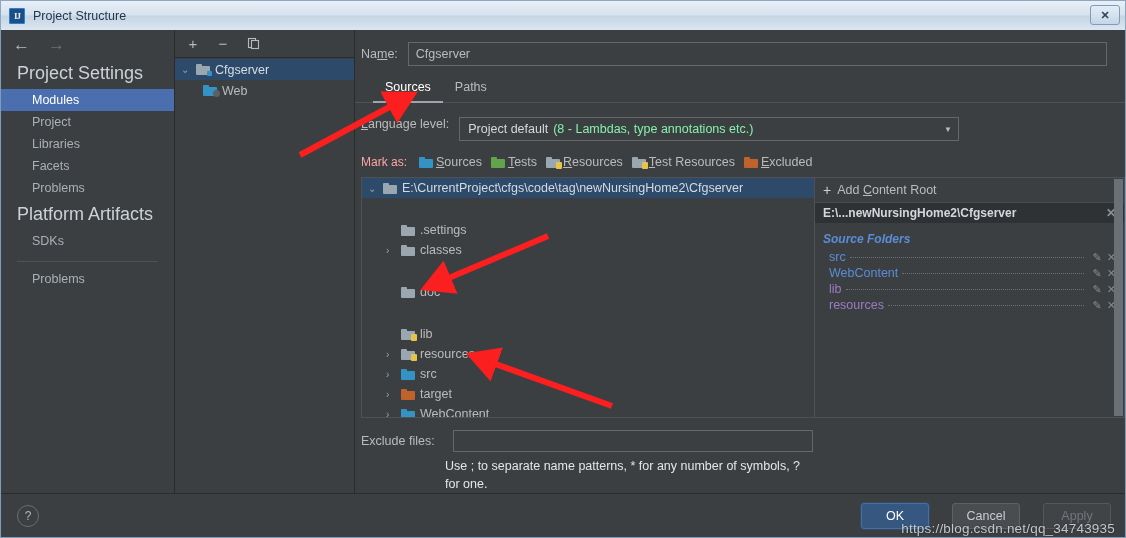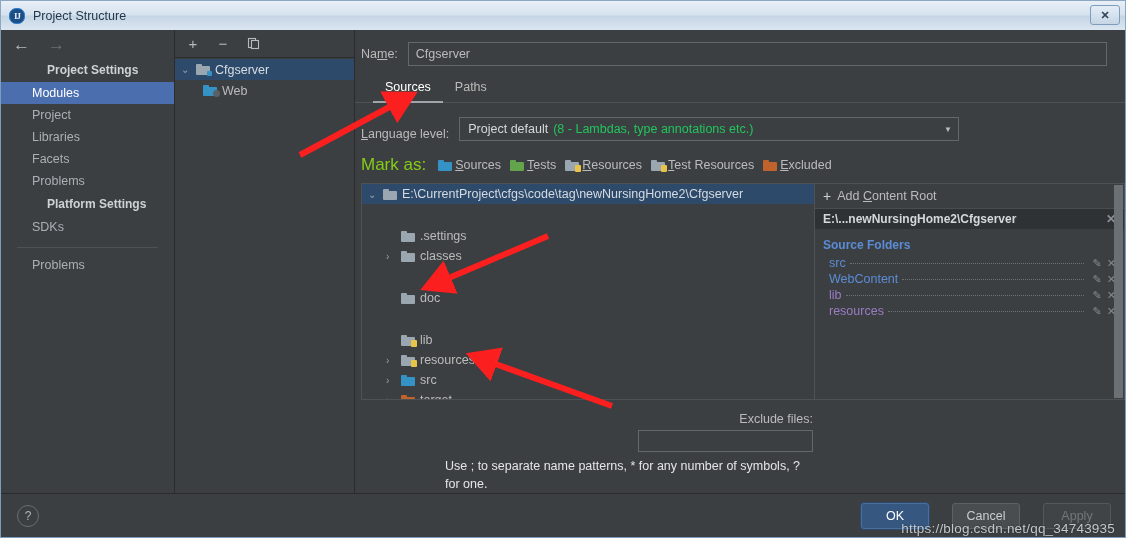--- a/index.html
+++ b/index.html
@@ -22,21 +22,21 @@
     background: linear-gradient(to bottom, #e8eff7 0%, #d6e2ee 48%, #c6d5e4 52%, #dbe6f1 100%);
     border: 1px solid #8ea7c0; border-bottom: none;
     display: flex; align-items: center;
     padding: 0 4px 0 8px;
     position: relative;
   }
   .ij-icon {
     width: 16px; height: 16px; flex: 0 0 16px;
     background: #1b4f86;
     border: 1.5px solid #2d7fd4;
-    border-radius: 7px;
+    border-radius: 1px;
     display: flex; align-items: center; justify-content: center;
     font-size: 9px; font-weight: bold; color: #e8eef5;
     letter-spacing: -1px;
     font-family: "Liberation Serif", serif;
   }
   .title-text {
     margin-left: 8px; font-size: 12.5px; color: #23374b;
   }
   .close-btn {
     position: absolute; right: 5px; top: 4px;
@@ -66,23 +66,22 @@
     display: flex; flex-direction: column;
   }
   .nav-arrows {
     height: 28px; display: flex; align-items: center;
     padding-left: 12px; gap: 18px;
   }
   .nav-arrows span { font-size: 17px; line-height: 1; }
   .nav-back { color: #b6babd; cursor: pointer; }
   .nav-fwd  { color: #6d7073; cursor: default; }
   .side-group {
-    font-size: 12px; font-weight: bold; color: #cdd2d6;
+    font-size: 18px; font-weight: normal; color: #cdd2d6;
     padding: 5px 0 5px 16px;
-    margin-left: 30px;
   }
   .side-item {
     font-size: 12.5px; color: #a9b0b6;
     padding: 4px 0 4px 31px;
     cursor: pointer;
   }
   .side-item.selected { background: #4b6eaf; color: #ffffff; }
   .side-sep { height: 1px; background: #4f5255; margin: 9px 16px 6px 16px; }
 
   
@@ -164,41 +163,41 @@
   }
   .tab {
     font-size: 12.5px; color: #bbbbbb;
     padding: 6px 12px 7px 12px; cursor: pointer;
     border-bottom: 2px solid transparent;
     margin-bottom: -1px;
   }
   .tab.active { color: #ffffff; border-bottom-color: #9fa5ab; }
 
   .lang-row {
-    display: flex; align-items: flex-end; gap: 10px;
+    display: flex; align-items: flex-start; gap: 10px;
     padding: 14px 166px 0 6px;
   }
   .lang-label { font-size: 12.5px; color: #bbbbbb; flex: 0 0 auto; }
   .combo {
     flex: 1 1 auto; height: 24px;
     background: #3c3f41; border: 1px solid #646869;
     display: flex; align-items: center;
     padding: 0 6px 0 8px; cursor: pointer; position: relative;
   }
   .combo-val { font-size: 12.5px; color: #d6d9dc; }
-  .combo-hint { font-size: 12.5px; color: #22c55e; margin-left: 5px; }
+  .combo-hint { font-size: 12.5px; color: #86efac; margin-left: 5px; }
   .combo-arrow {
     margin-left: auto; font-size: 8px; color: #bbbbbb;
   }
 
   .markas-row {
     display: flex; align-items: center; gap: 9px;
     padding: 14px 0 8px 6px; flex-wrap: nowrap;
   }
-  .markas-label { font-size: 17px; color: #84cc16; margin-right: 3px; }
+  .markas-label { font-size: 12px; color: #fca5a5; margin-right: 3px; }
   .mark-btn {
     display: flex; align-items: center; gap: 3px;
     font-size: 12.5px; color: #bbbbbb; cursor: pointer;
   }
 
   
   .tree-area { flex: 1 1 auto; display: flex; min-height: 0; padding-left: 6px; }
   .tree {
     flex: 1 1 auto; min-width: 0;
     background: #3c3f41;
@@ -231,21 +230,21 @@
     display: flex; align-items: center;
     height: 21px; padding: 0 8px 0 8px;
     background: #2f3234; border-top: 1px solid #4a4d50;
     font-size: 12px; font-weight: bold; color: #d4d8dc;
   }
   .rp-croot .x { margin-left: auto; color: #8b9097; font-size: 12px; cursor: pointer; }
   .rp-section {
     font-size: 12px; font-weight: bold;
     padding: 9px 0 3px 8px;
   }
-  .rp-section.src { color: #5b8cd6; }
+  .rp-section.src { color: #5b8cd6; font-style: italic; }
   .rp-section.res { color: #9b7cc4; }
   .rp-item {
     display: flex; align-items: baseline;
     padding: 1px 8px 1px 14px;
     font-size: 12.5px;
   }
   .rp-item .nm { flex: 0 0 auto; }
   .rp-item.src .nm { color: #5b8cd6; }
   .rp-item.res .nm { color: #9b7cc4; }
   .rp-dots {
@@ -255,21 +254,21 @@
   }
   .rp-ico { color: #858a90; font-size: 11px; margin-left: 5px; cursor: pointer; flex: 0 0 auto; }
   .rp-scroll {
     position: absolute; right: 1px; top: 1px; bottom: 1px;
     width: 9px; background: #4a4d50;
   }
   .rp-scroll i { display: block; width: 9px; height: 100%; background: #6b7075; }
 
   
   .excl-wrap { padding: 12px 0 0 6px; }
-  .excl-row { display: flex; align-items: flex-end; gap: 4px; padding-right: 312px; flex-direction: column; }
+  .excl-row { display: flex; align-items: center; gap: 18px; padding-right: 312px; }
   .excl-label { font-size: 12.5px; color: #bbbbbb; flex: 0 0 auto; }
   .excl-input {
     flex: 1 1 auto; height: 22px;
     background: #3c3f41; border: 1px solid #646869;
     font-size: 12.5px; color: #bbbbbb; padding: 0 6px;
     font-family: inherit; outline: none;
   }
   .excl-hint {
     font-size: 12.5px; color: #e5e5e5; line-height: 1.45;
     padding: 5px 320px 0 84px;
@@ -332,21 +331,21 @@
           <span class="nav-back">←</span>
           <span class="nav-fwd">→</span>
         </div>
         <div id="sidebar-groups">
             <div class="side-group">Project Settings</div>
             <div class="side-item selected">Modules</div>
             <div class="side-item">Project</div>
             <div class="side-item">Libraries</div>
             <div class="side-item">Facets</div>
             <div class="side-item">Problems</div>
-            <div class="side-group">Platform Settings</div>
+            <div class="side-group">Platform Artifacts</div>
             <div class="side-item">SDKs</div>
           </div>
         <div class="side-sep"></div>
         <div class="side-item">Problems</div>
       </div>
 
       <div class="modules-col">
         <div class="mod-toolbar">
           <div class="tb-btn">+</div>
           <div class="tb-btn">−</div>

